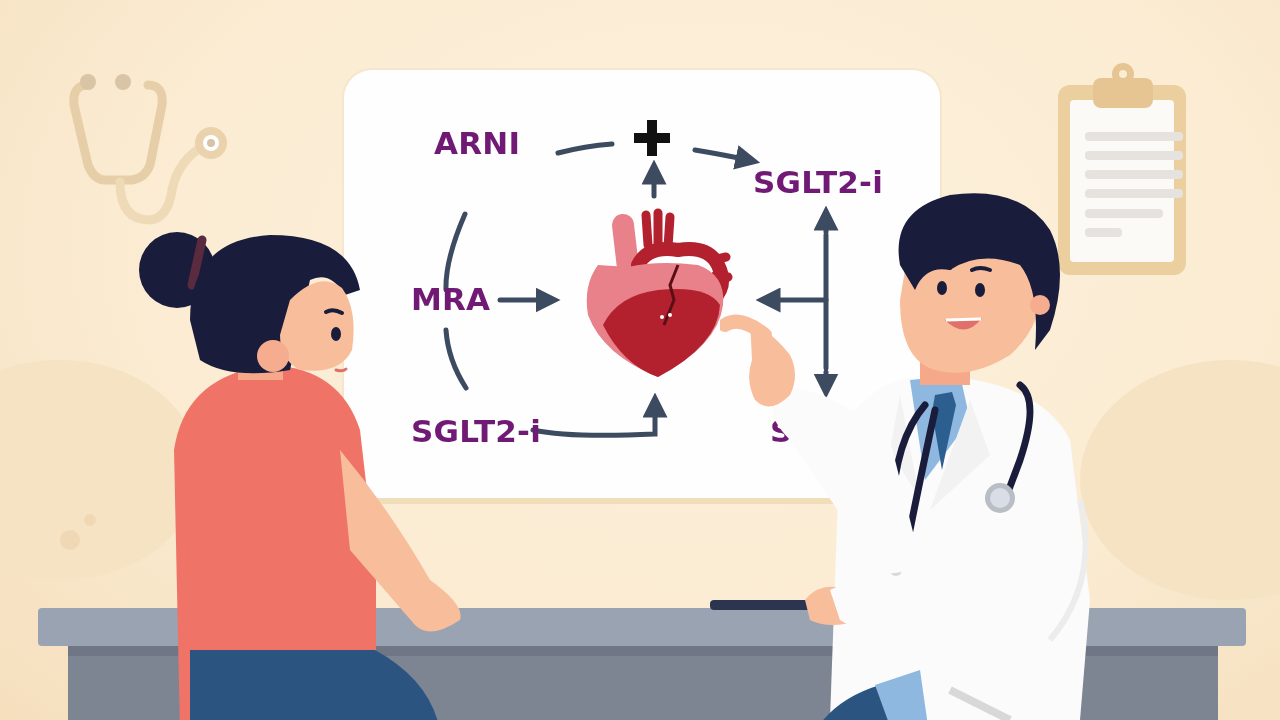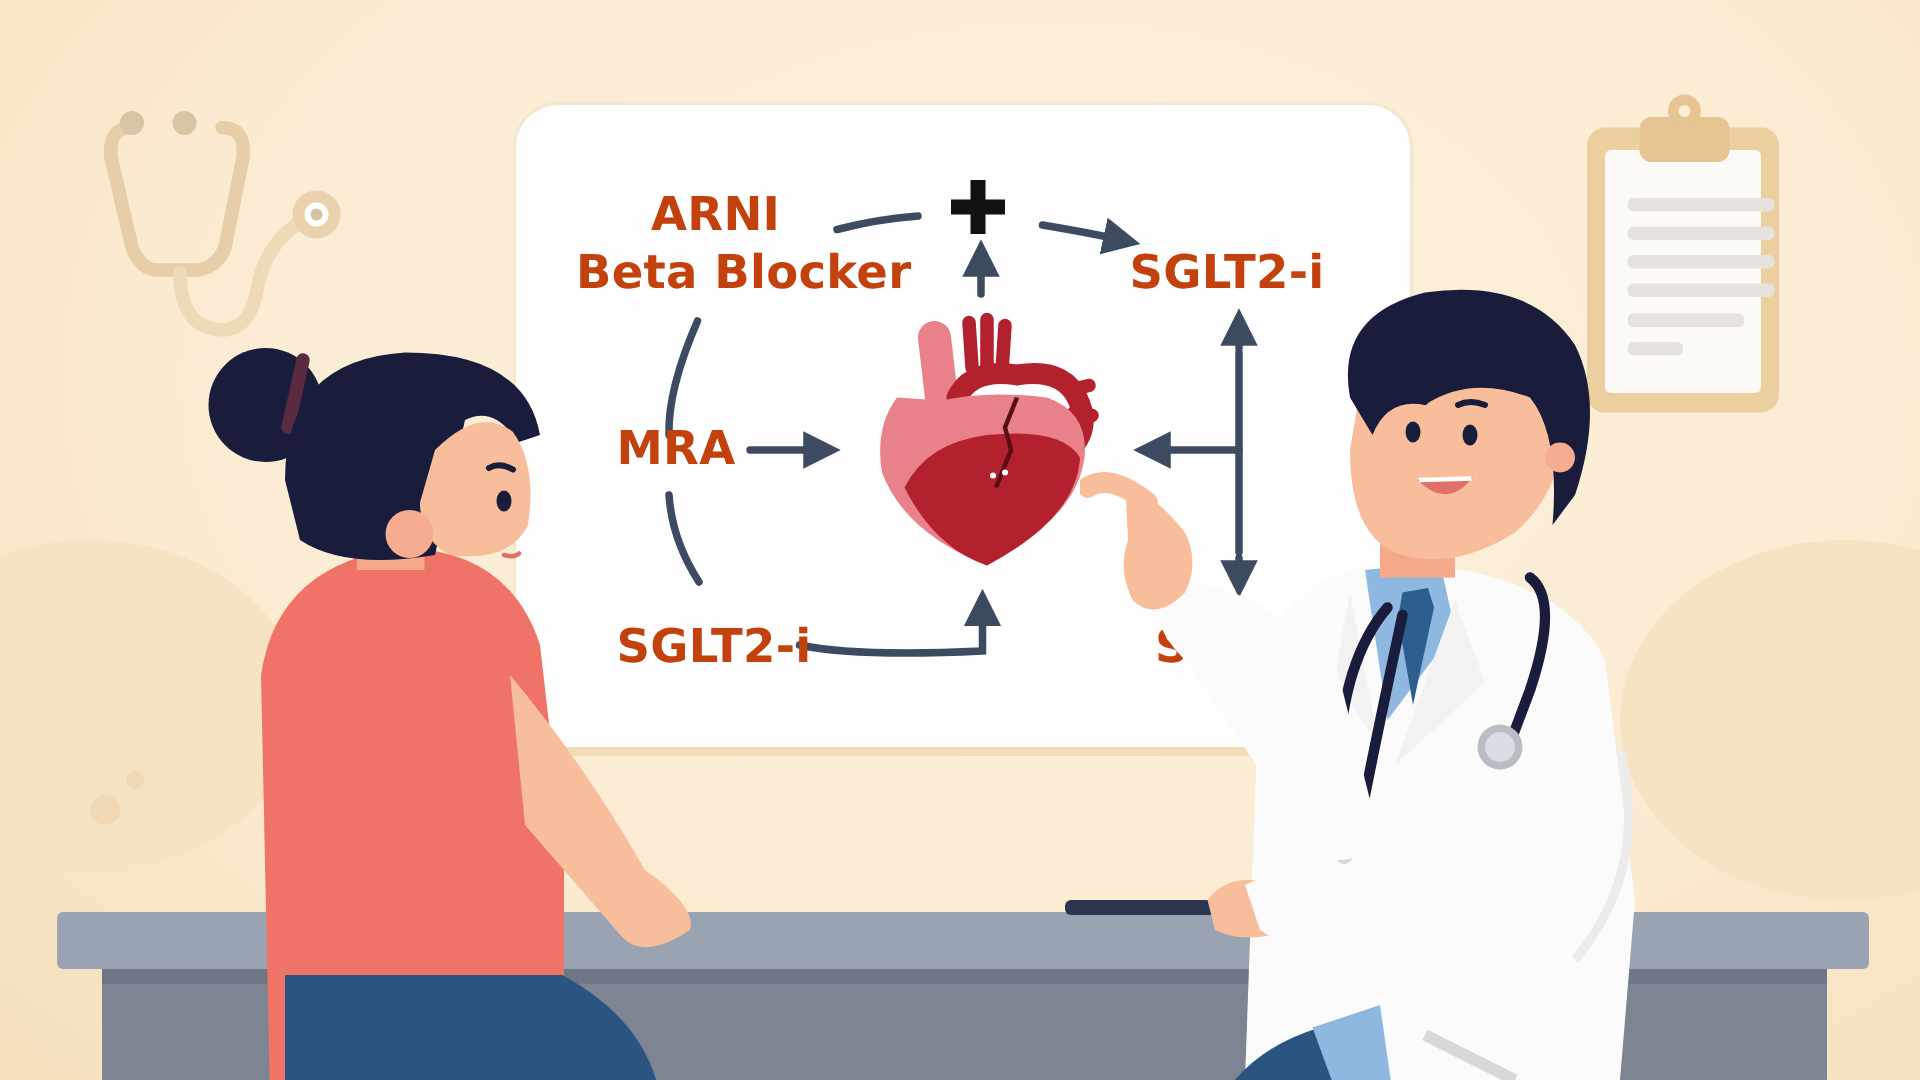--- a/index.html
+++ b/index.html
@@ -2,21 +2,21 @@
 <html><head>
   <meta charset="utf-8">
   <style>
     html, body { margin:0; padding:0; }
     body { width:1280px; height:720px; overflow:hidden; position:relative;
       background: radial-gradient(ellipse at 55% 35%, #fdf1dc 0%, #fbecd3 55%, #f5dfbd 100%);
       font-family: "DejaVu Sans", sans-serif; }
     .scene { position:absolute; inset:0; }
     .board { position:absolute; left:344px; top:70px; width:596px; height:428px;
       background:#fefefe; border-radius:28px; box-shadow: 0 6px 0 #f2ddb9, 0 0 0 2px #f5e6cd; }
-    .lbl { position:absolute; font-weight:bold; color:#c2410c; font-size:31px; letter-spacing:0.2px;
+    .lbl { position:absolute; font-weight:bold; color:#701a75; font-size:31px; letter-spacing:0.2px;
       white-space:nowrap; line-height:1; }
     svg { position:absolute; }
   </style>
 </head>
 <body>
 
 <div class="scene">
 
   <svg width="1280" height="720" style="left:0;top:0">
     <ellipse cx="60" cy="470" rx="140" ry="110" fill="#f6e3c4"></ellipse>
@@ -83,21 +83,20 @@
     <path d="M60 60 Q70 40 100 45 Q130 40 140 60 Q150 80 135 95" stroke="#b3202e" stroke-width="14" fill="none" stroke-linecap="round"></path>
     <path d="M135 55 L148 52 M138 70 L150 72" stroke="#b3202e" stroke-width="9" stroke-linecap="round"></path>
     <path d="M20 60 Q5 80 10 110 Q25 150 80 172 Q140 140 145 100 Q148 70 120 60 Q80 55 50 62 Z" fill="#e8818a"></path>
     <path d="M25 120 Q40 90 80 85 Q130 80 142 100 Q140 140 80 172 Q45 160 25 120 Z" fill="#b3202e"></path>
     <path d="M100 60 L92 80 L96 95 L86 120" stroke="#5a0e16" stroke-width="3" fill="none"></path>
     <circle cx="84" cy="112" r="2" fill="#fff"></circle>
     <circle cx="92" cy="110" r="2" fill="#fff"></circle>
   </svg>
 
   <div class="lbl" style="left:434px;top:128px;">ARNI</div>
-  <div class="lbl" style="left:384px;top:167px;">Beta Blocker</div>
   <div class="lbl" style="left:753px;top:167px;">SGLT2-i</div>
   <div class="lbl" style="left:398px;top:284px;margin-left:13px;">MRA</div>
   <div class="lbl" style="left:411px;top:416px;">SGLT2-i</div>
   <div class="lbl" style="left:770px;top:416px;">SGLT2-i</div>
 
   <svg width="1280" height="170" style="left:0;top:550px" viewBox="0 0 1280 170">
     <rect x="68" y="100" width="1150" height="70" fill="#7d8593"></rect>
     <rect x="68" y="92" width="1150" height="14" fill="#6f7786"></rect>
     <rect x="38" y="58" width="1208" height="38" rx="4" fill="#9aa3b1"></rect>
     <rect x="710" y="50" width="120" height="10" rx="4" fill="#2c3550"></rect>

